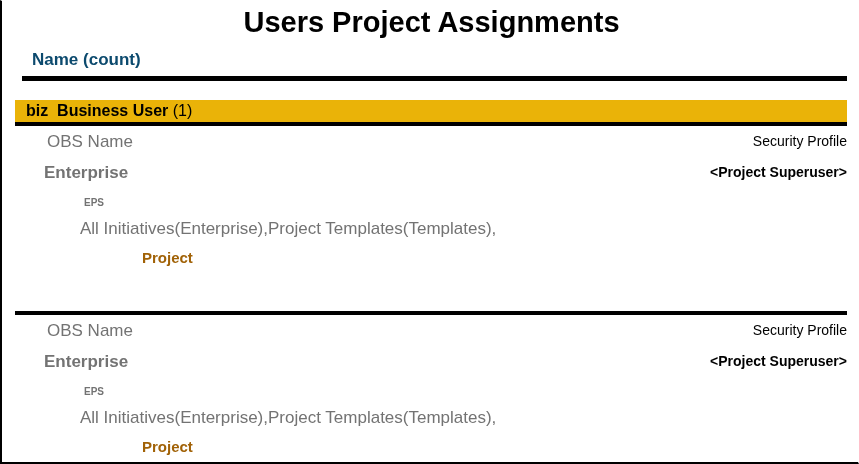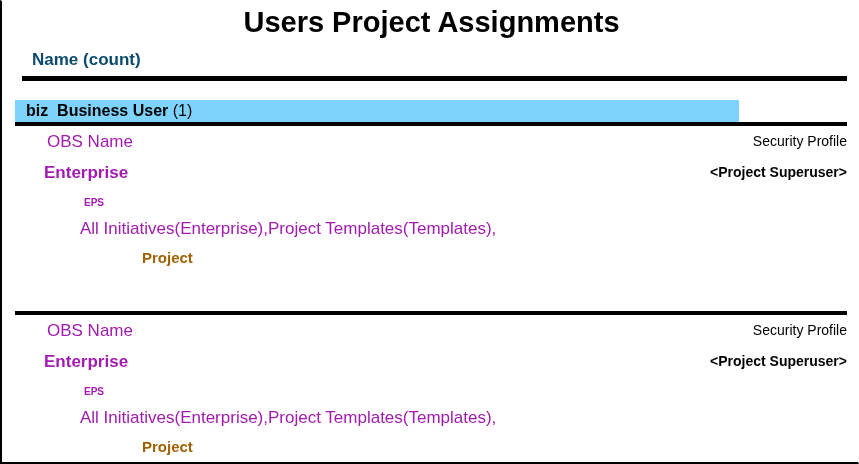--- a/index.html
+++ b/index.html
@@ -65,23 +65,23 @@
     left: 13px;
     width: 832px;
     height: 4px;
     background: #000000;
   }
 
   
   .group-band {
     position: absolute;
     left: 13px;
-    width: 724px;
+    width: 832px;
     height: 22px;
-    background: #7dd3fc;
+    background: #eab308;
   }
   .group-band .band-text {
     position: absolute;
     left: 11px;
     top: 1px;
     font-size: 16px;
     color: #000000;
     line-height: 20px;
     white-space: nowrap;
   }
@@ -99,21 +99,21 @@
   .row {
     position: absolute;
     left: 0;
     width: 859px;
     height: 22px;
   }
   .cell-left {
     position: absolute;
     top: 0;
     font-size: 17px;
-    color: #a21caf;
+    color: #737373;
     line-height: 21px;
     white-space: nowrap;
   }
   .cell-right {
     position: absolute;
     right: 14px;
     top: 0;
     font-size: 14px;
     color: #000000;
     line-height: 21px;

